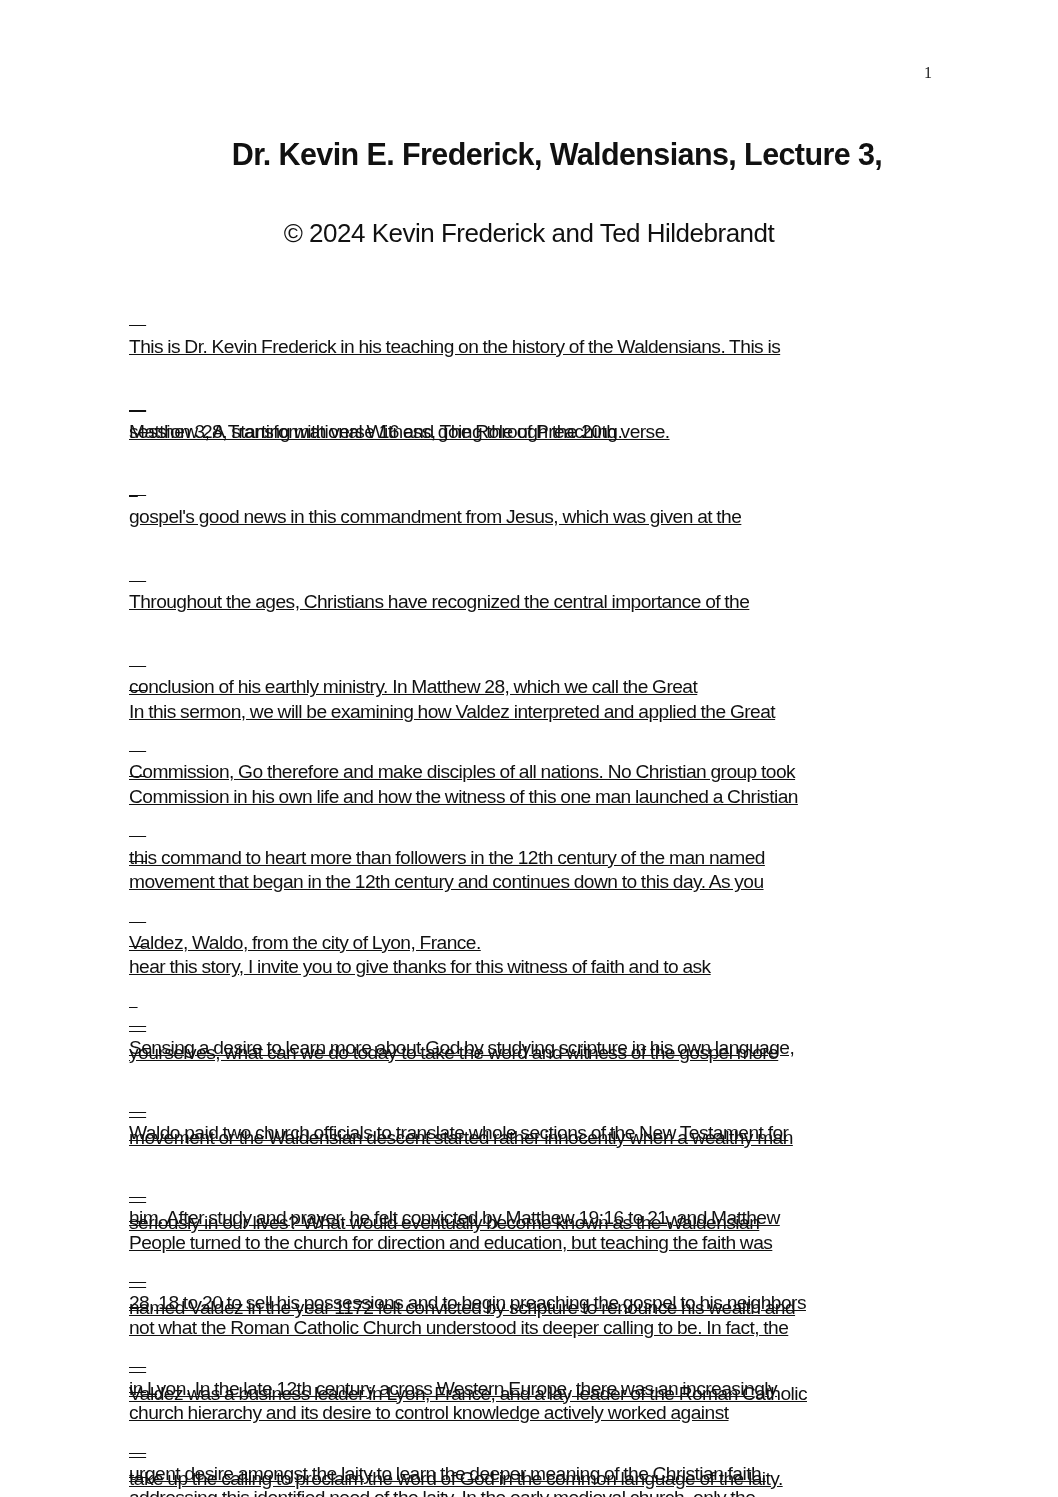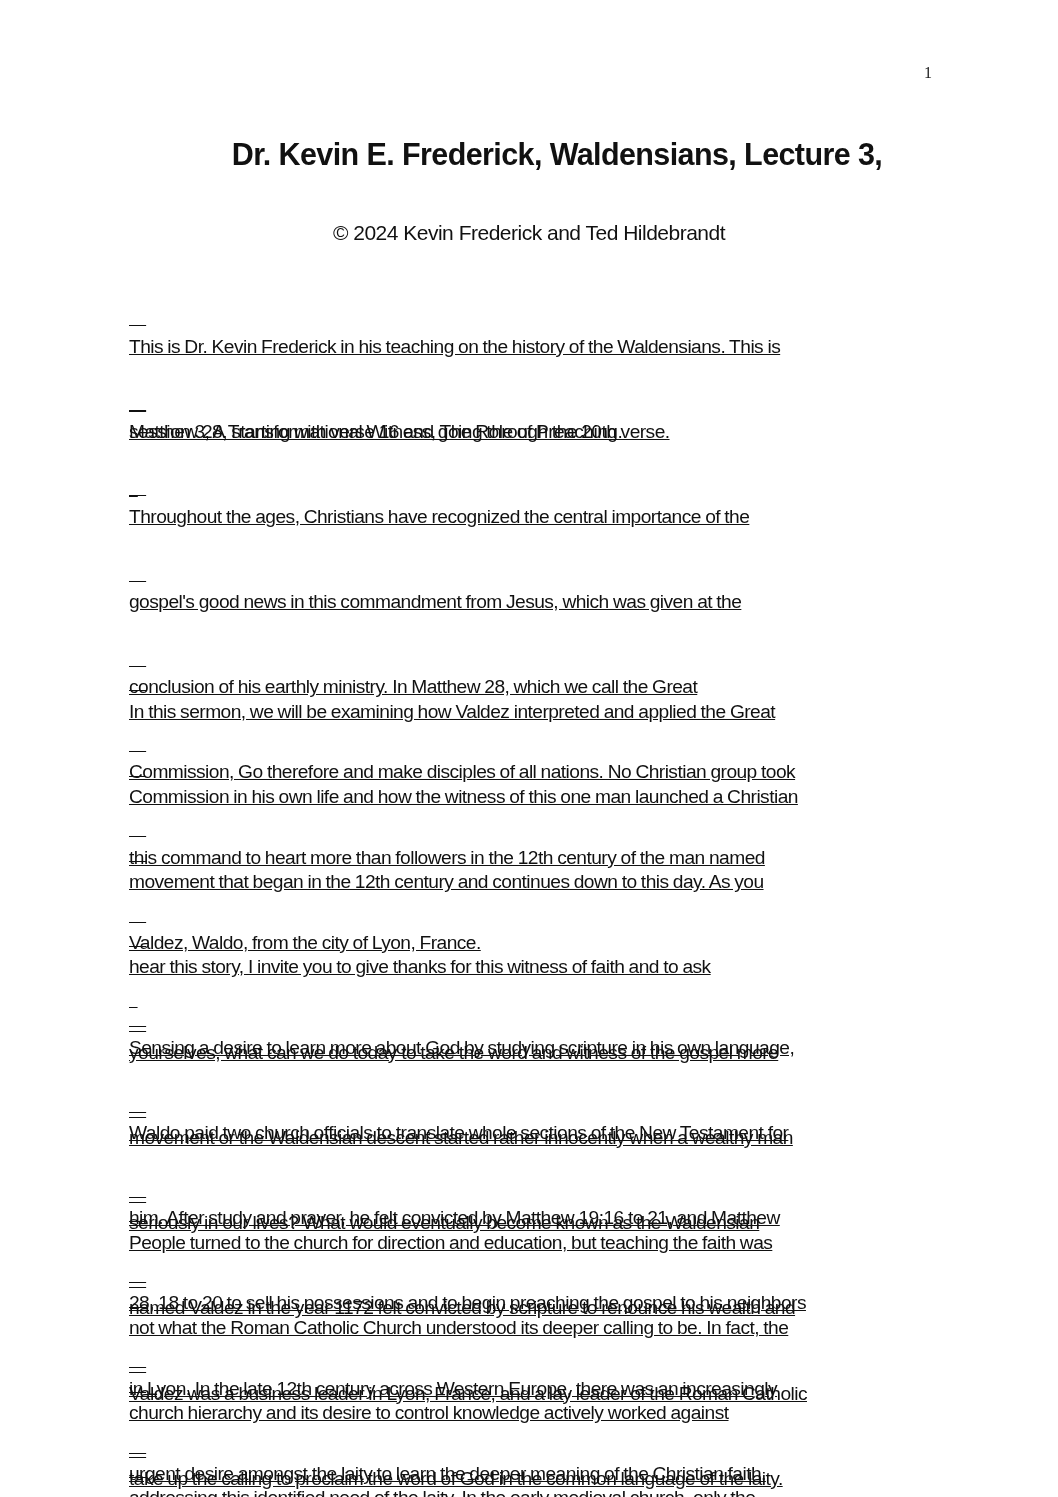--- a/index.html
+++ b/index.html
@@ -13,21 +13,21 @@
       position: absolute; left: 0; width: 1058px; text-align: center;
       font-family: "Liberation Sans", sans-serif; font-weight: bold;
       font-size: 30.5px; letter-spacing: -0.6px; color: #111;
       line-height: 40px;
       padding-left: 28px;
     }
     .title.l1 { top: 134px; }
     .title.l2 { top: 180px; }
     .copyright {
       position: absolute; left: 0; width: 1058px; top: 220px; text-align: center;
-      font-family: "Liberation Sans", sans-serif; font-size: 21px; letter-spacing: -0.5px;
+      font-family: "Liberation Sans", sans-serif; font-size: 26px; letter-spacing: -0.5px;
       line-height: 26px; color: #111;
     }
     .para {
       position: absolute; left: 129px; width: 820px;
       font-family: "Liberation Sans", sans-serif; font-size: 19.2px;
       letter-spacing: -0.55px; word-spacing: -0.5px; line-height: 28.4px; color: #111;
       white-space: pre;
       text-decoration: underline;
     }
     .para .ln { display: block; }
@@ -44,22 +44,22 @@
   <div class="para" style="top:276px">
     <span class="ln">This is Dr. Kevin Frederick in his teaching on the history of the Waldensians. This is</span>
     <span class="ln">session 3, A Transformational Witness, The Role of Preaching.</span>
   </div>
 
   <div class="para" style="top:361px">
     <span class="ln">Matthew 28, starting with verse 16 and going through the 20th verse.</span>
   </div>
 
   <div class="para" style="top:446px">
+    <span class="ln">gospel's good news in this commandment from Jesus, which was given at the</span>
     <span class="ln">Throughout the ages, Christians have recognized the central importance of the</span>
-    <span class="ln">gospel's good news in this commandment from Jesus, which was given at the</span>
     <span class="ln">conclusion of his earthly ministry. In Matthew 28, which we call the Great</span>
     <span class="ln">Commission, Go therefore and make disciples of all nations. No Christian group took</span>
     <span class="ln">this command to heart more than followers in the 12th century of the man named</span>
     <span class="ln">Valdez, Waldo, from the city of Lyon, France.</span>
   </div>
 
   <div class="para" style="top:641px">
     <span class="ln">In this sermon, we will be examining how Valdez interpreted and applied the Great</span>
     <span class="ln">Commission in his own life and how the witness of this one man launched a Christian</span>
     <span class="ln">movement that began in the 12th century and continues down to this day. As you</span>

